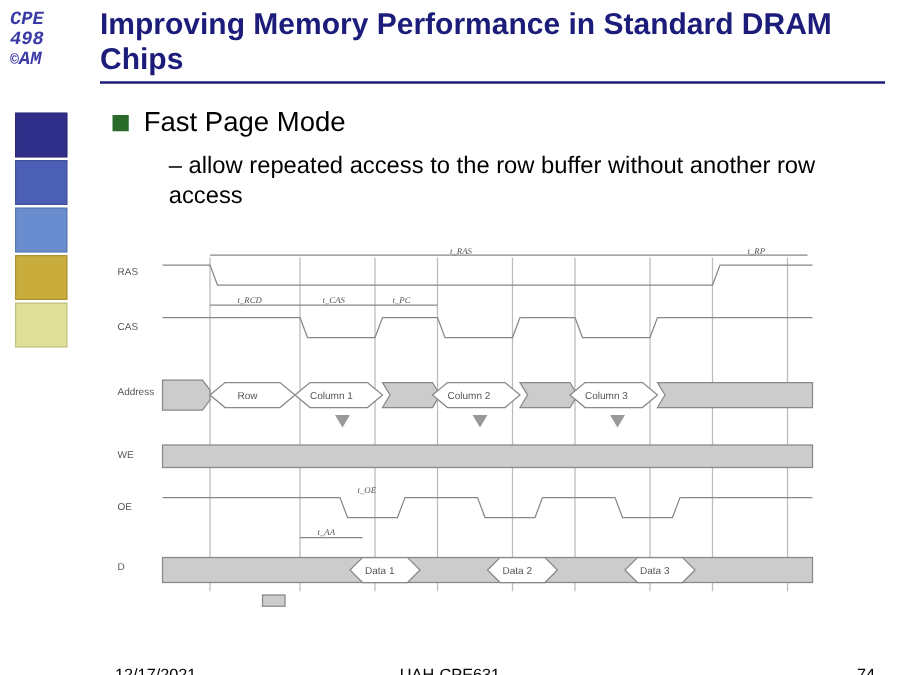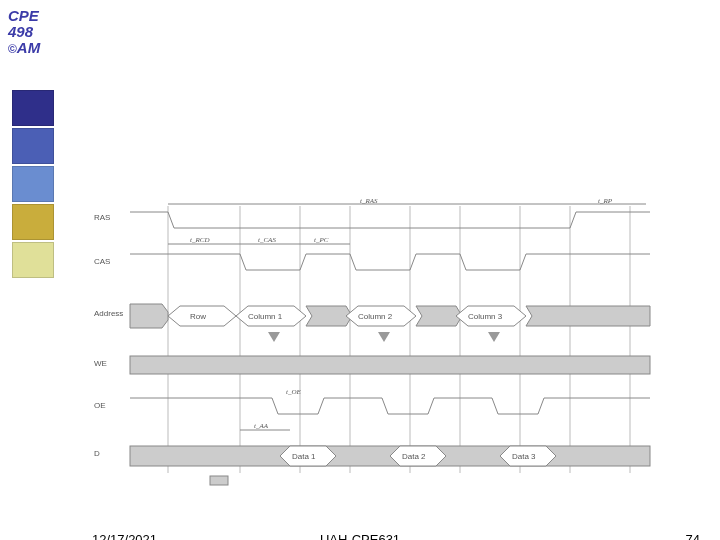--- a/index.html
+++ b/index.html
@@ -1,21 +1,21 @@
 <!DOCTYPE html>
 <html><head>
 <meta charset="utf-8">
 <style>
   * { box-sizing: border-box; margin: 0; padding: 0; }
   html, body { width: 720px; height: 540px; font-family: Arial, Helvetica, sans-serif; background: #fff; overflow: hidden; }
   .slide { position: relative; width: 720px; height: 540px; }
 
   
   .sidebar { position: absolute; left: 0; top: 0; width: 72px; height: 100%; }
-  .logo { position: absolute; left: 8px; top: 8px; width: 50px; font-weight: bold; font-style: italic; color: #3b3ba8; font-size: 15px; line-height: 1.05; font-family: Liberation Sans, sans-serif; }
+  .logo { position: absolute; left: 8px; top: 8px; width: 50px; font-weight: bold; font-style: italic; color: #3b3ba8; font-size: 15px; line-height: 1.05; font-family: Liberation Mono, monospace; }
   .logo .am::before { content: "©"; font-style: normal; font-size: 12px; }
   .squares { position: absolute; left: 12px; top: 90px; width: 44px; }
   .sq { width: 42px; height: 36px; margin-bottom: 2px; border: 1px solid rgba(0,0,0,0.15); }
   .sqA { background: #2f2f8a; }
   .sqB { background: #4b5fb5; }
   .sqC { background: #6a8dd0; }
   .sqD { background: #c9ad3c; }
   .sqE { background: #e0e099; }
 
   
@@ -56,20 +56,28 @@
     </div>
     <div class="squares">
       <div class="sq sqA"></div>
       <div class="sq sqB"></div>
       <div class="sq sqC"></div>
       <div class="sq sqD"></div>
       <div class="sq sqE"></div>
     </div>
   </div>
 
+  <div class="main">
+    <h1 class="title">Improving Memory Performance in Standard DRAM Chips</h1>
+    <div class="bullet">
+      <span class="marker"></span>
+      <span>Fast Page Mode</span>
+    </div>
+    <div class="sub">allow repeated access to the row buffer without another row access</div>
+  </div>
 
   <div class="diagram">
     <svg viewBox="0 0 576 290">
 
       <text class="sig-lbl" x="4" y="22">RAS</text>
       <text class="sig-lbl" x="4" y="66">CAS</text>
       <text class="sig-lbl" x="4" y="118">Address</text>
       <text class="sig-lbl" x="4" y="168">WE</text>
       <text class="sig-lbl" x="4" y="210">OE</text>
       <text class="sig-lbl" x="4" y="258">D</text>

